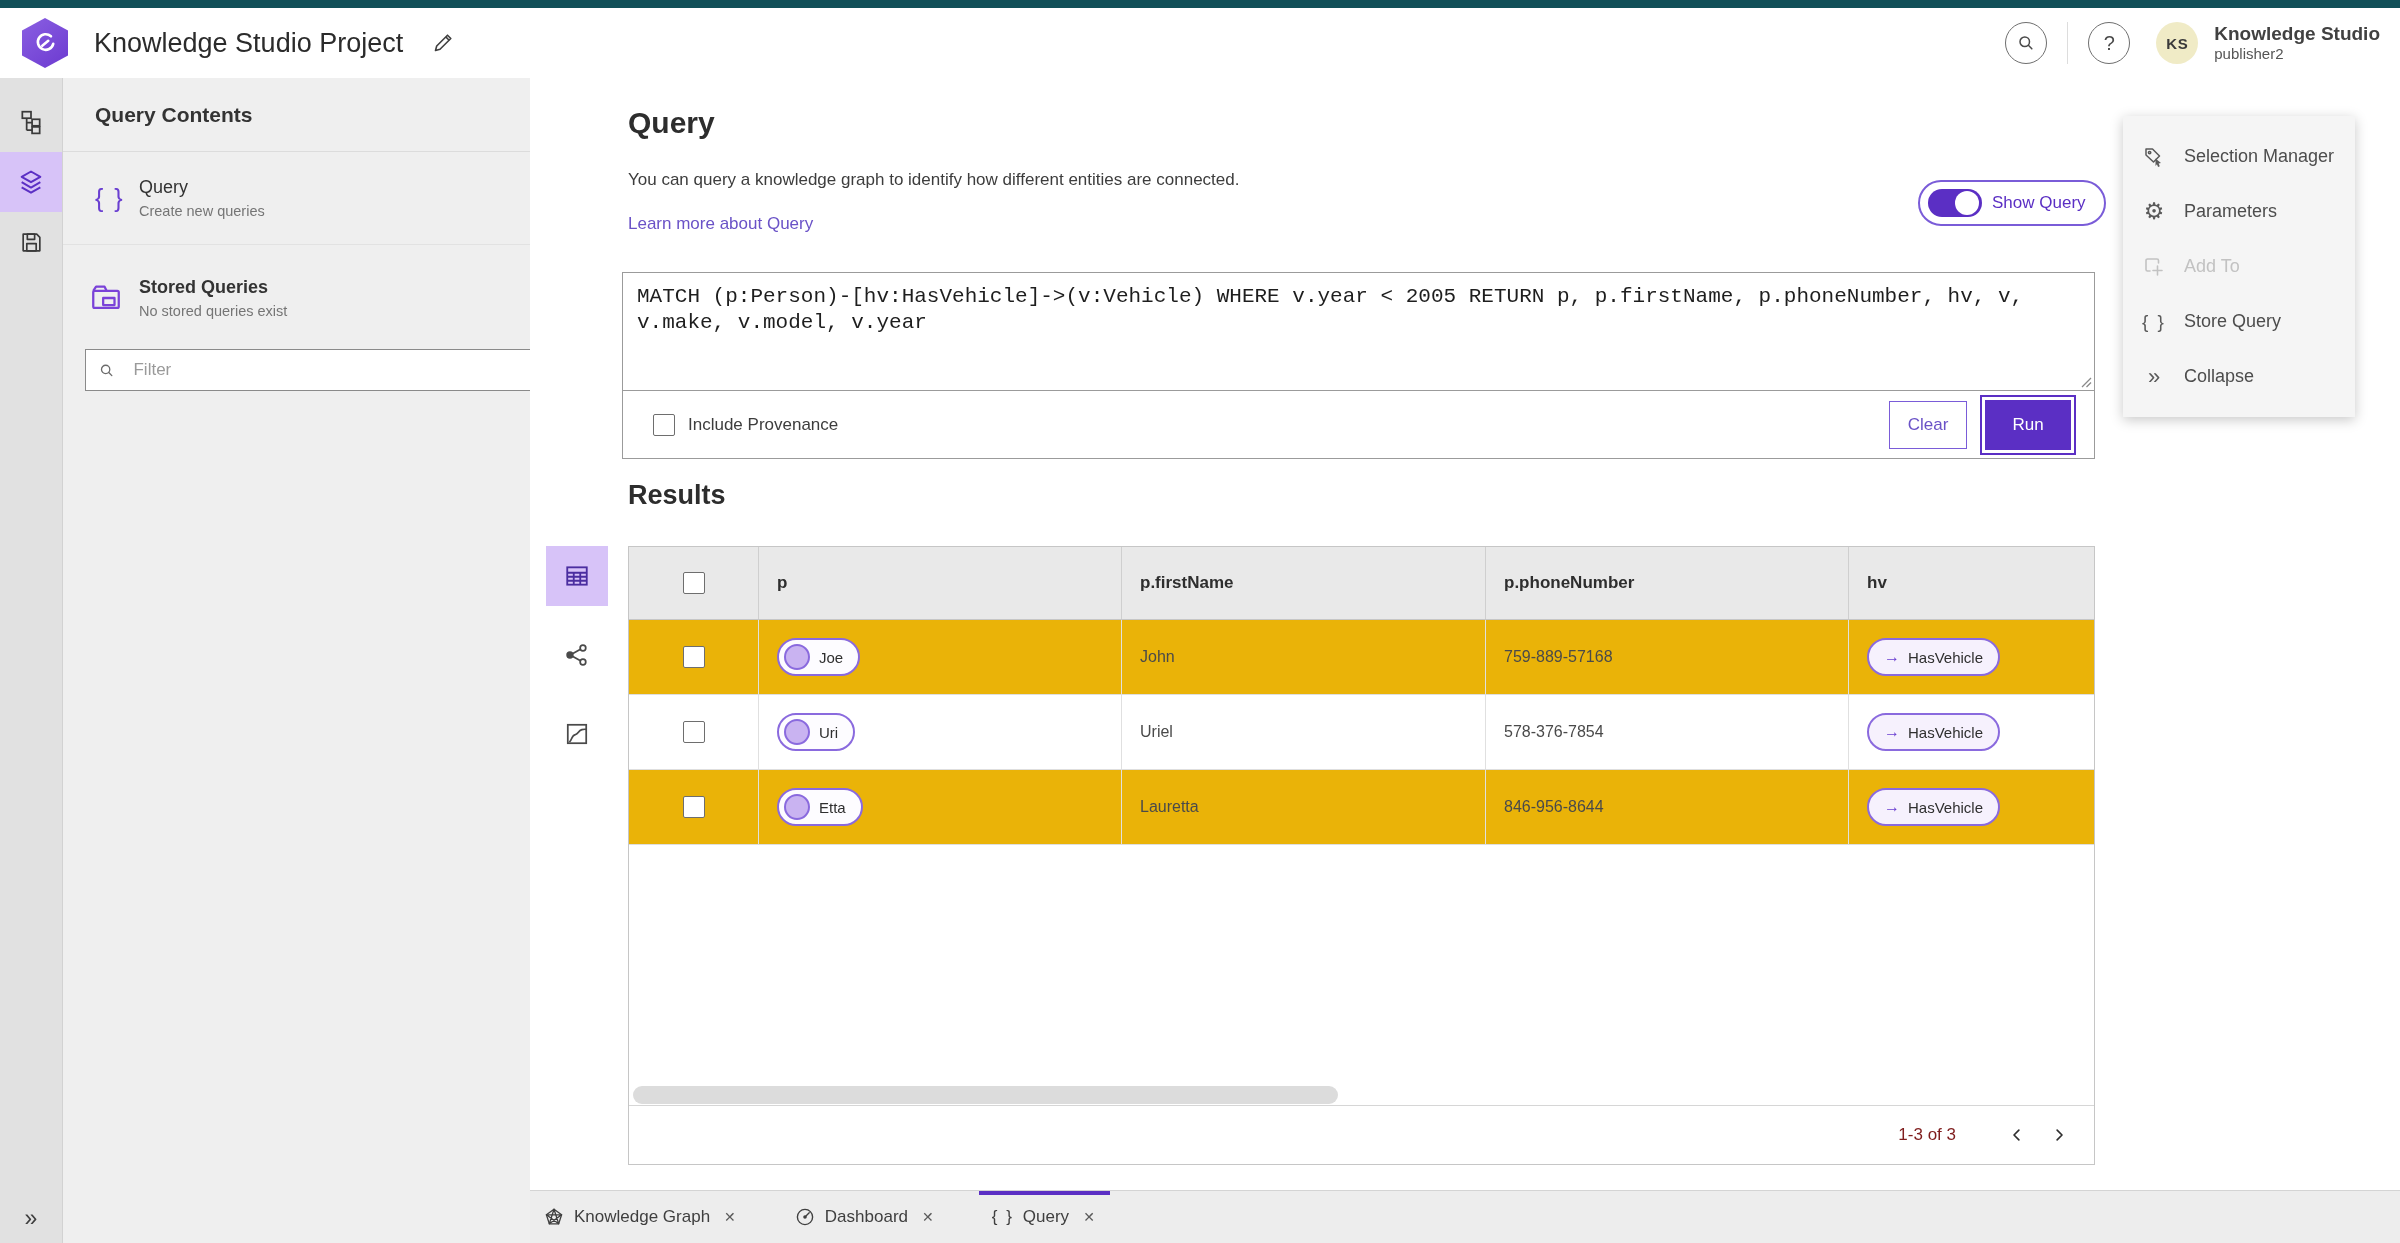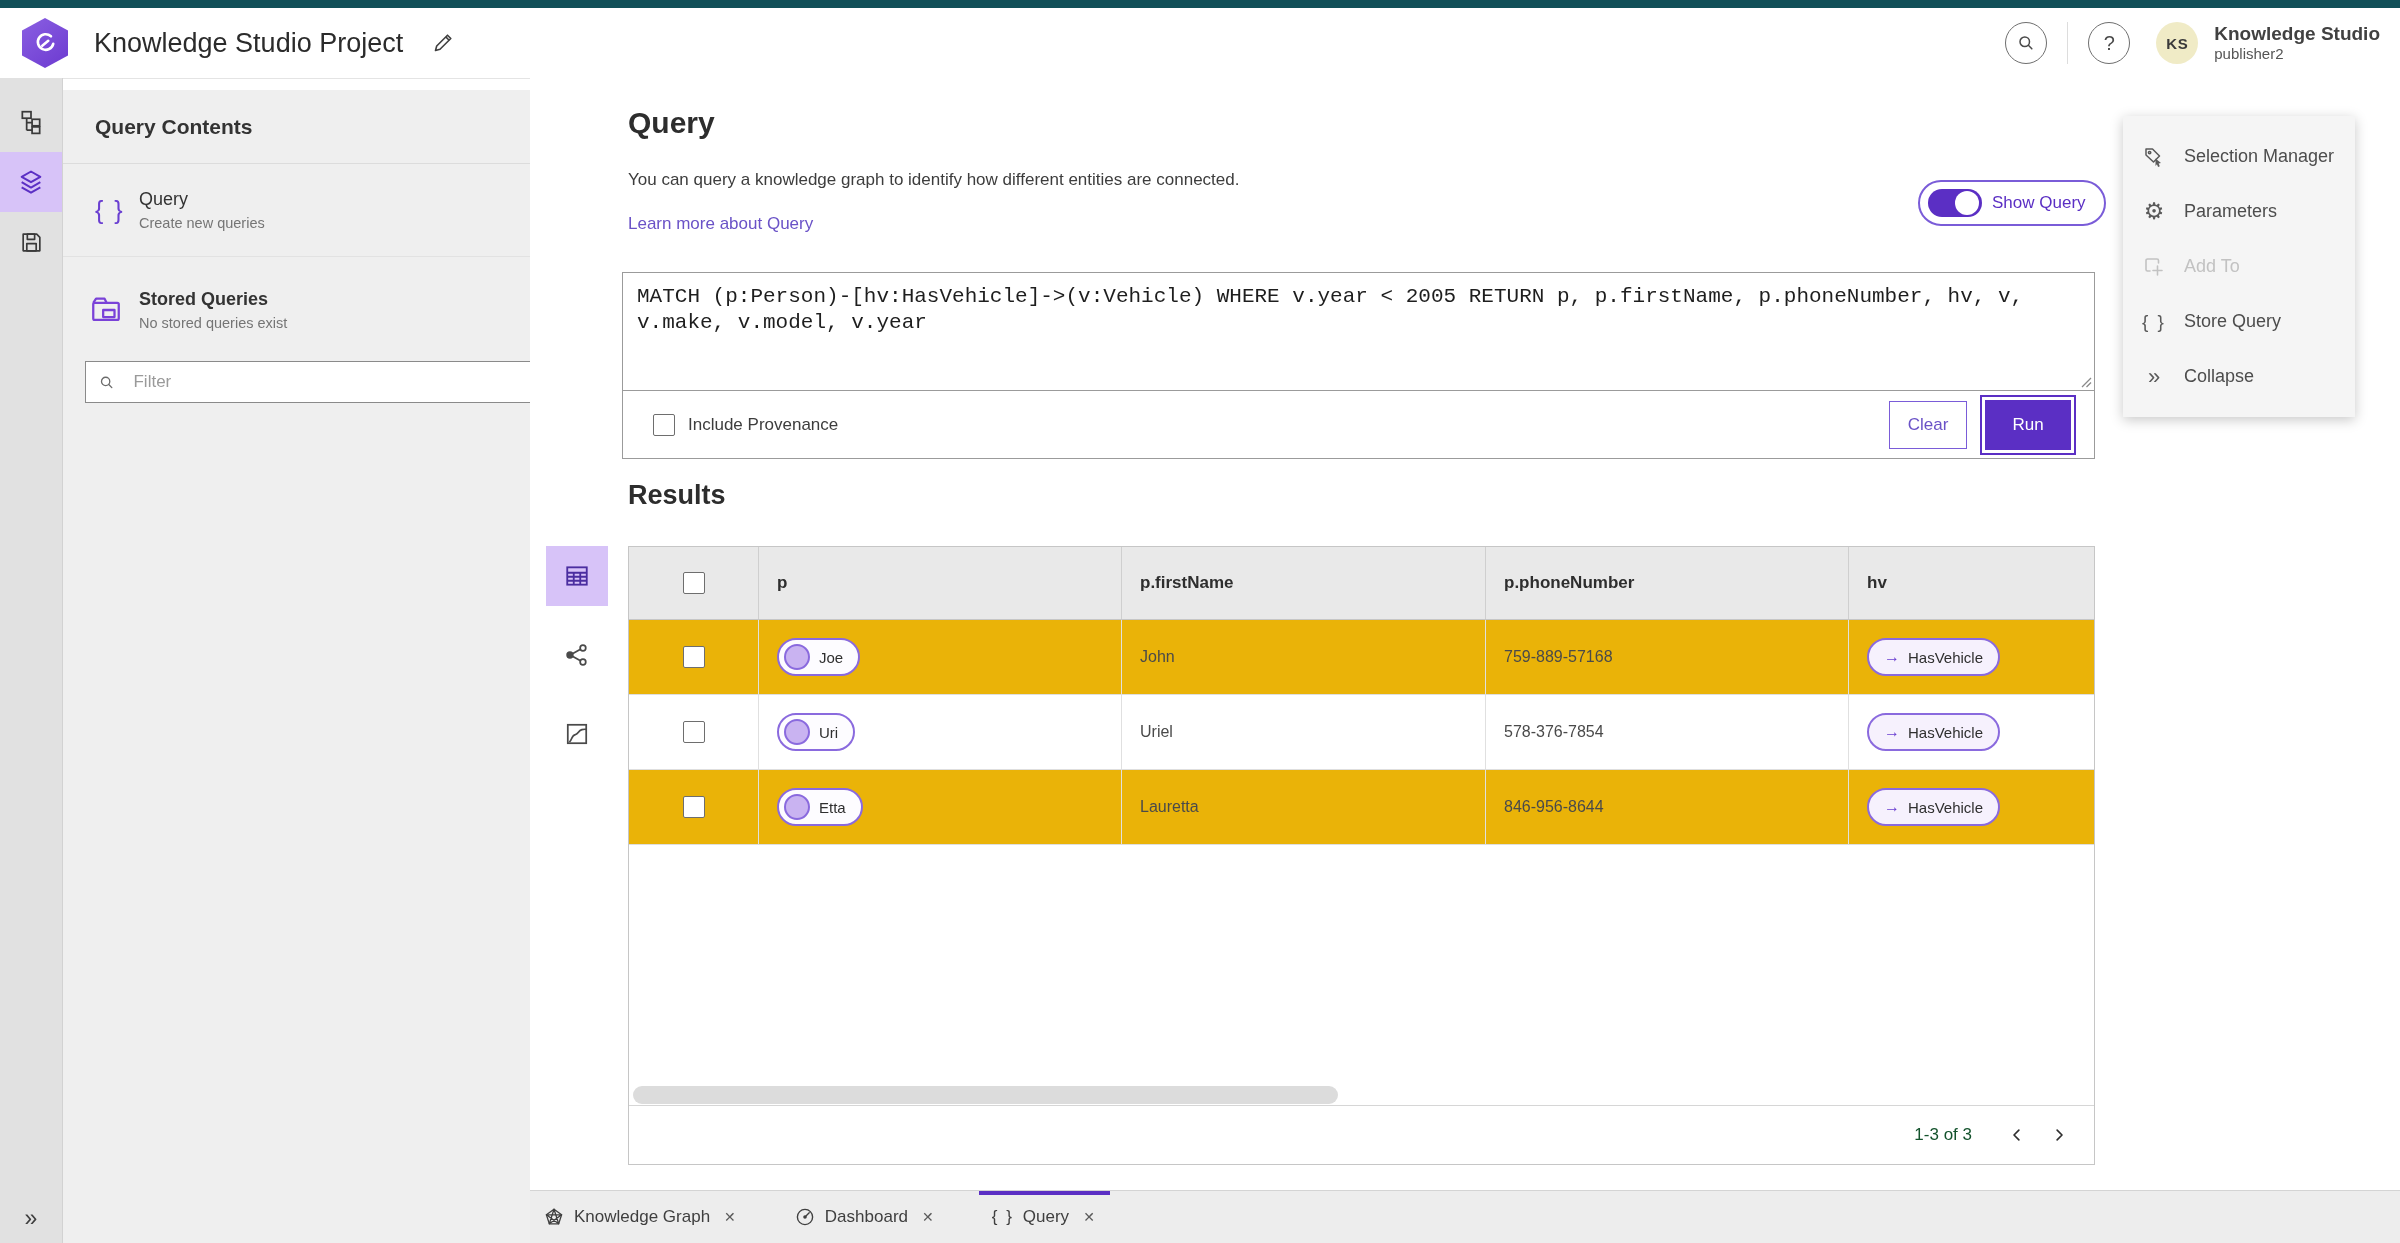--- a/index.html
+++ b/index.html
@@ -32,21 +32,21 @@
   .rail{position:absolute;top:78px;left:0;bottom:0;width:63px;background:#e1e1e1;
         border-right:1px solid #d2d2d2;box-sizing:border-box;}
   .rail-btn{width:62px;height:60px;display:flex;align-items:center;justify-content:center;
             border:none;background:none;cursor:pointer;}
   .rail-btn:first-child{margin-top:14px;}
   .rail-btn.active{background:#d7c3f8;}
   .rail-expand{position:absolute;bottom:10px;left:0;width:62px;text-align:center;font-size:23px;
                color:#3f3f3f;background:none;border:none;cursor:pointer;}
 
   
-  .panel{position:absolute;top:90px;left:63px;bottom:0;width:536px;background:#efefef;}
+  .panel{position:absolute;top:78px;left:63px;bottom:0;width:536px;background:#efefef;}
   .panel-header{height:74px;display:flex;align-items:center;border-bottom:1px solid #dcdcdc;
                 padding:0 26px 0 32px;box-sizing:border-box;}
   .panel-title{font-size:21px;font-weight:600;color:#333;flex:1;}
   .panel-close{background:none;border:none;font-size:19px;color:#4a4a4a;cursor:pointer;}
   .panel-item{display:flex;align-items:center;padding:0 26px 0 32px;cursor:pointer;}
   .query-item{height:92px;border-bottom:1px solid #e2e2e2;}
   .braces-ico{font-size:25px;font-weight:500;color:#6a3fd1;width:44px;flex:none;letter-spacing:2px;}
   .item-texts{flex:1;}
   .item-title{font-size:18px;color:#333;}
   .item-title.bold{font-weight:600;}
@@ -117,21 +117,21 @@
   .node-label{font-size:15px;color:#2f2f2f;}
   .edge-pill{display:inline-flex;align-items:center;gap:8px;height:38px;padding:0 15px;
              border:2px solid #8a6ade;border-radius:20px;background:#f6f1fd;cursor:pointer;box-sizing:border-box;}
   .edge-arrow{font-size:16px;color:#6a3fd1;}
   .edge-label{font-size:15px;color:#2f2f2f;}
   .t-empty{flex:1;}
   .hscroll{height:20px;margin:0 4px;flex:none;display:flex;align-items:center;}
   .hthumb{width:705px;height:18px;border-radius:9px;background:#dcdcdc;cursor:pointer;}
   .t-pagination{height:58px;border-top:1px solid #d6d6d6;display:flex;align-items:center;
                 justify-content:flex-end;padding-right:14px;flex:none;}
-  .page-range{font-size:17px;color:#14532d;margin-right:24px;}
+  .page-range{font-size:17px;color:#7f1d1d;margin-right:40px;}
   .page-btn{width:42px;height:42px;border:none;background:none;display:flex;align-items:center;
             justify-content:center;cursor:pointer;}
 
   
   .context-menu{position:absolute;left:1593px;top:38px;width:232px;background:#f5f5f5;
                 box-shadow:0 3px 12px rgba(0,0,0,.22);padding:13px 0;box-sizing:border-box;}
   .menu-item{display:flex;align-items:center;height:55px;padding:0 18px;gap:17px;font-size:18px;
              color:#4d4d4d;cursor:pointer;}
   .menu-item .mi-ico{width:26px;flex:none;display:flex;justify-content:center;color:#5a5a5a;}
   .menu-item.disabled{color:#c2c2c2;cursor:default;}

